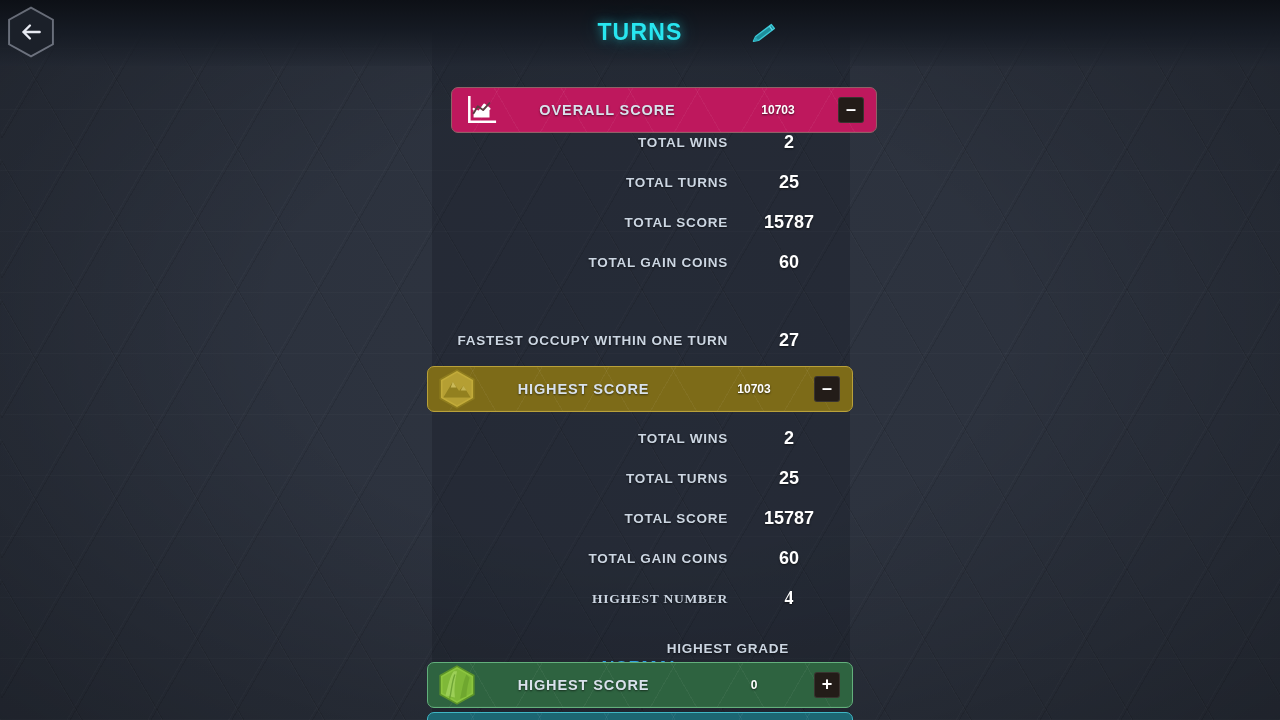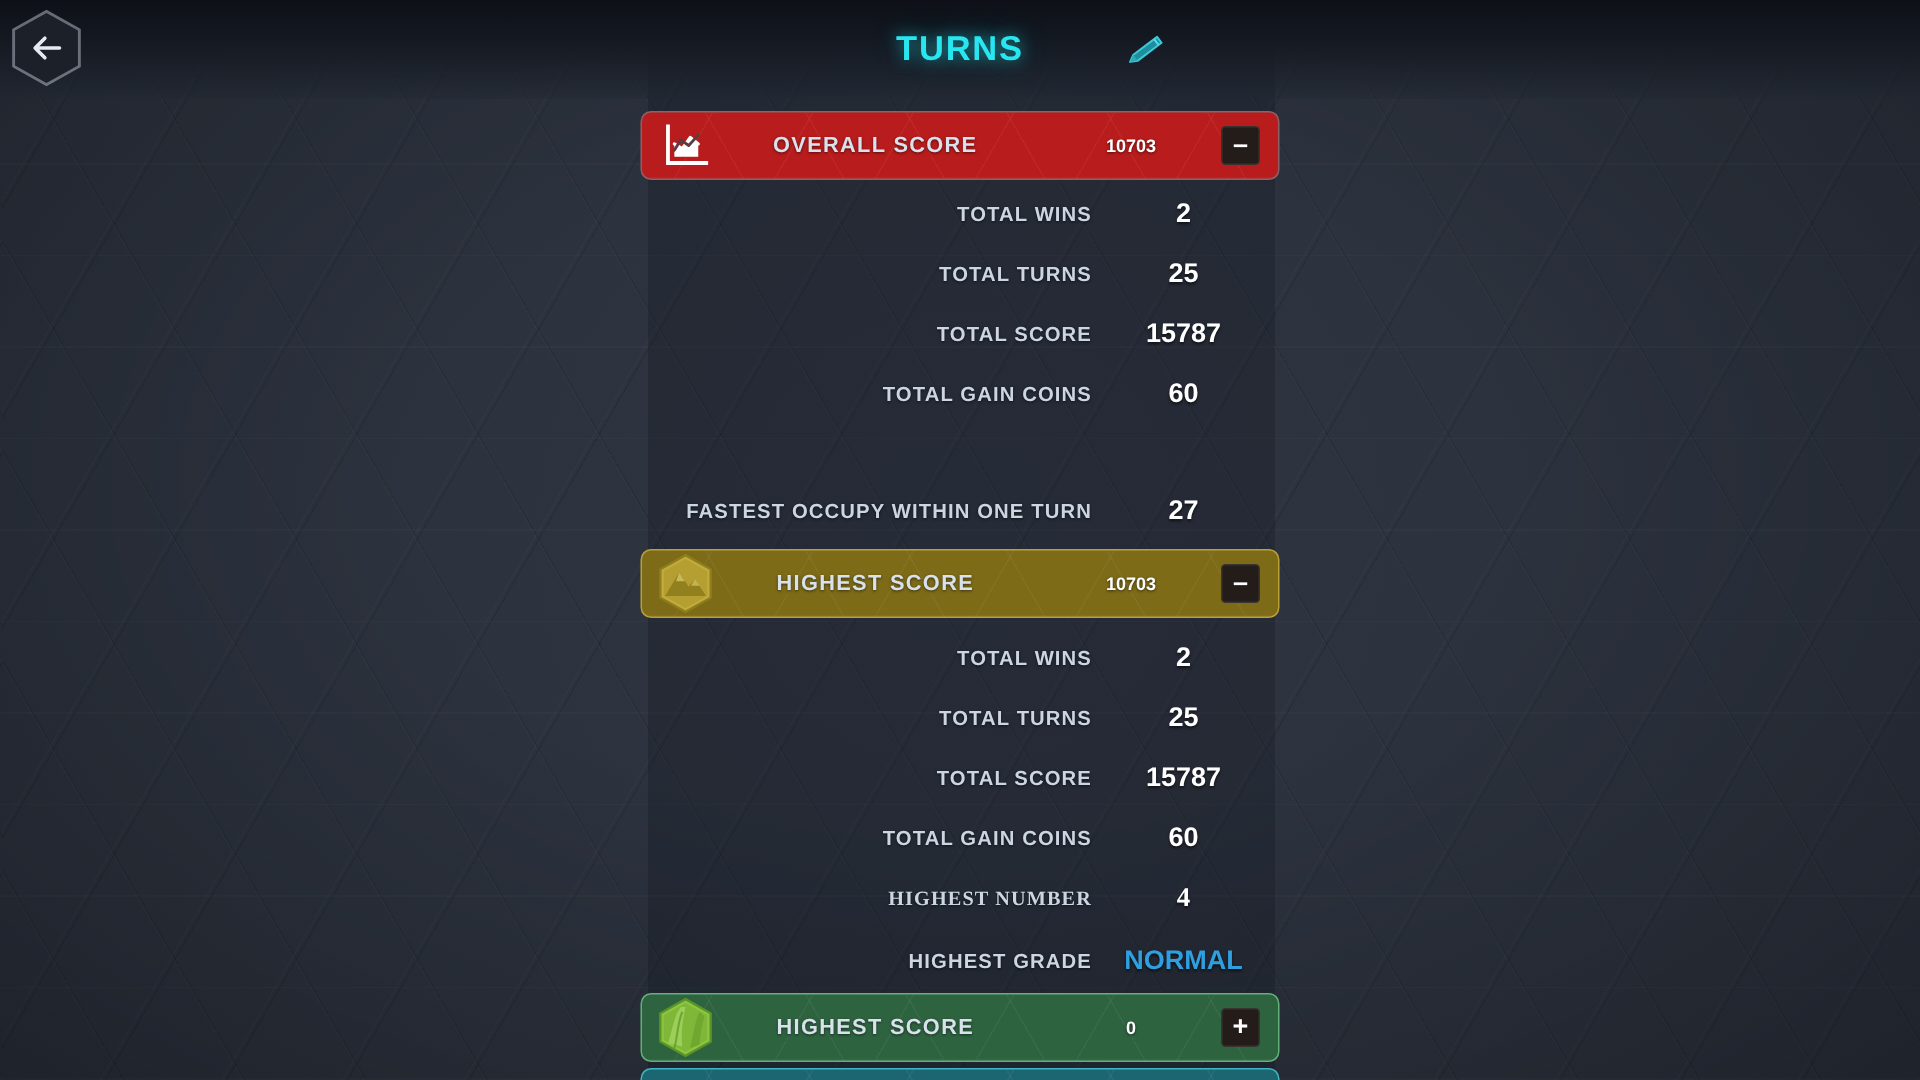--- a/index.html
+++ b/index.html
@@ -176,21 +176,21 @@
 <svg class="edit-pencil" viewBox="0 0 24 24">
   <g transform="rotate(8 12 12)">
     <path d="M17.6 3.6 L20.4 6.4 L9.2 17.6 L5.2 18.8 L6.4 14.8 Z" fill="#1d8f9c" stroke="#3cc8d6" stroke-width="1.1" stroke-linejoin="round"></path>
     <path d="M6.4 14.8 L9.2 17.6 L5.2 18.8 Z" fill="#2aa9b8"></path>
     <path d="M16.2 5.0 L19.0 7.8" stroke="#5fdcea" stroke-width="1" fill="none"></path>
   </g>
 </svg>
 
 <div class="stats-scroll">
 
-  <div class="cat-row" style="top:8px; background:#b91c1c; border:1px solid #8f6166;">
+  <div class="cat-row" style="top:21px; background:#be185d; border:1px solid #8f6166;margin-left:24px;">
     <div class="hextex"></div>
     <div class="cat-icon">
       <svg viewBox="0 0 32 32" width="34" height="34">
         <path d="M5 4 V27 H29" fill="none" stroke="#fff" stroke-width="2.4" stroke-linecap="square"></path>
         <path d="M9 23 V15 L14 18 L19 11 L24 15 V23 Z" fill="#fff"></path>
         <path d="M9 15 L14 18 L19 11 L24 15" fill="none" stroke="#fff" stroke-width="2" stroke-linejoin="round" stroke-linecap="round"></path>
         <path d="M9 19 L13 12.5 L18 16 L24 9.5" fill="none" stroke="#5b3c41" stroke-width="1.8" stroke-linejoin="round" stroke-linecap="round"></path>
       </svg>
     </div>
     <div class="cat-label">OVERALL SCORE</div>
@@ -248,21 +248,21 @@
     <div class="stat-value">15787</div>
   </div>
   <div class="stat-row" style="top:478px; height:28px;">
     <div class="stat-label">TOTAL GAIN COINS</div>
     <div class="stat-value">60</div>
   </div>
   <div class="stat-row" style="top:518px; height:28px;font-family:Liberation Serif, serif;">
     <div class="stat-label">HIGHEST NUMBER</div>
     <div class="stat-value">4</div>
   </div>
-  <div class="stat-row" style="top:560px; height:28px;">
+  <div class="stat-row" style="top:573px; height:28px;flex-direction:column;">
     <div class="stat-label">HIGHEST GRADE</div>
     <div class="stat-value accent">NORMAL</div>
   </div>
 
   <div class="cat-row" style="top:596px; background:#2e6340; border:1px solid #63b07c;">
     <div class="hextex"></div>
     <div class="cat-icon">
       <svg viewBox="0 0 40 40" width="42" height="42">
         <polygon points="20,2 36,11 36,29 20,38 4,29 4,11" fill="#8cc63f" stroke="#5c9329" stroke-width="1.5"></polygon>
         <polygon points="20,4.5 33.8,12.3 33.8,27.7 20,35.5 6.2,27.7 6.2,12.3" fill="#7fb838"></polygon>

